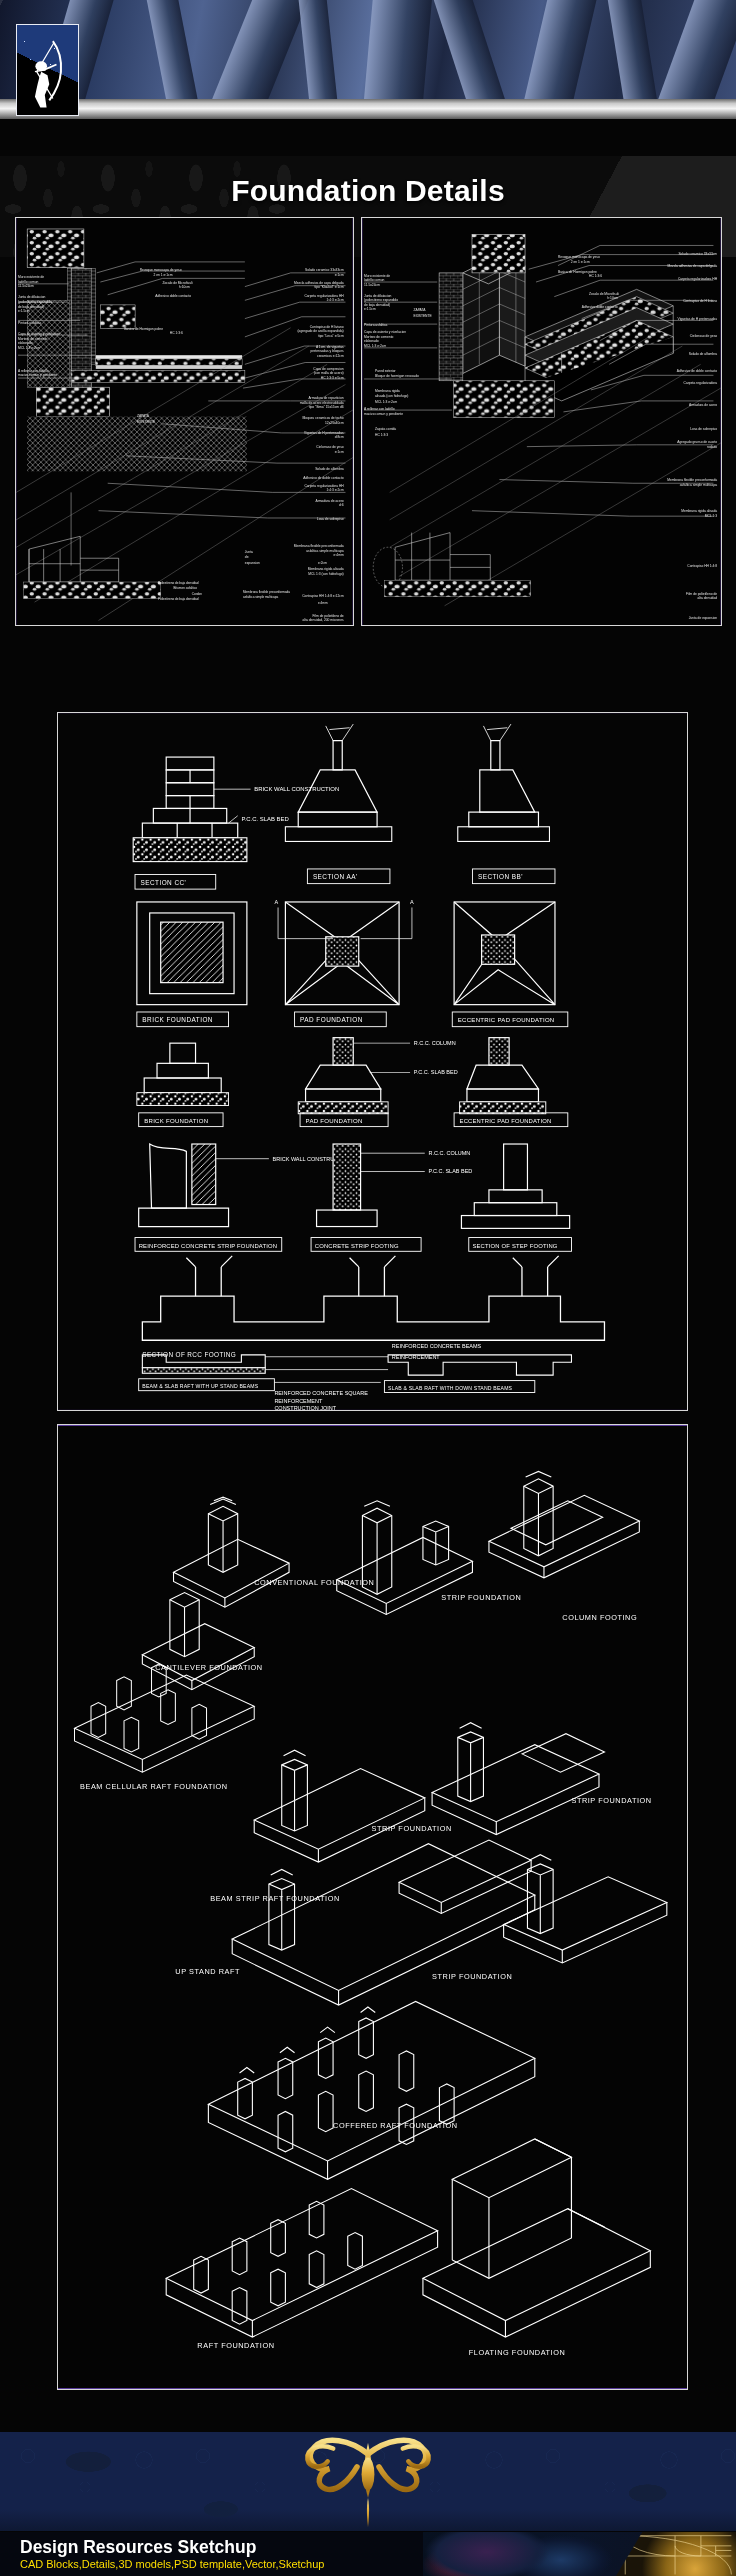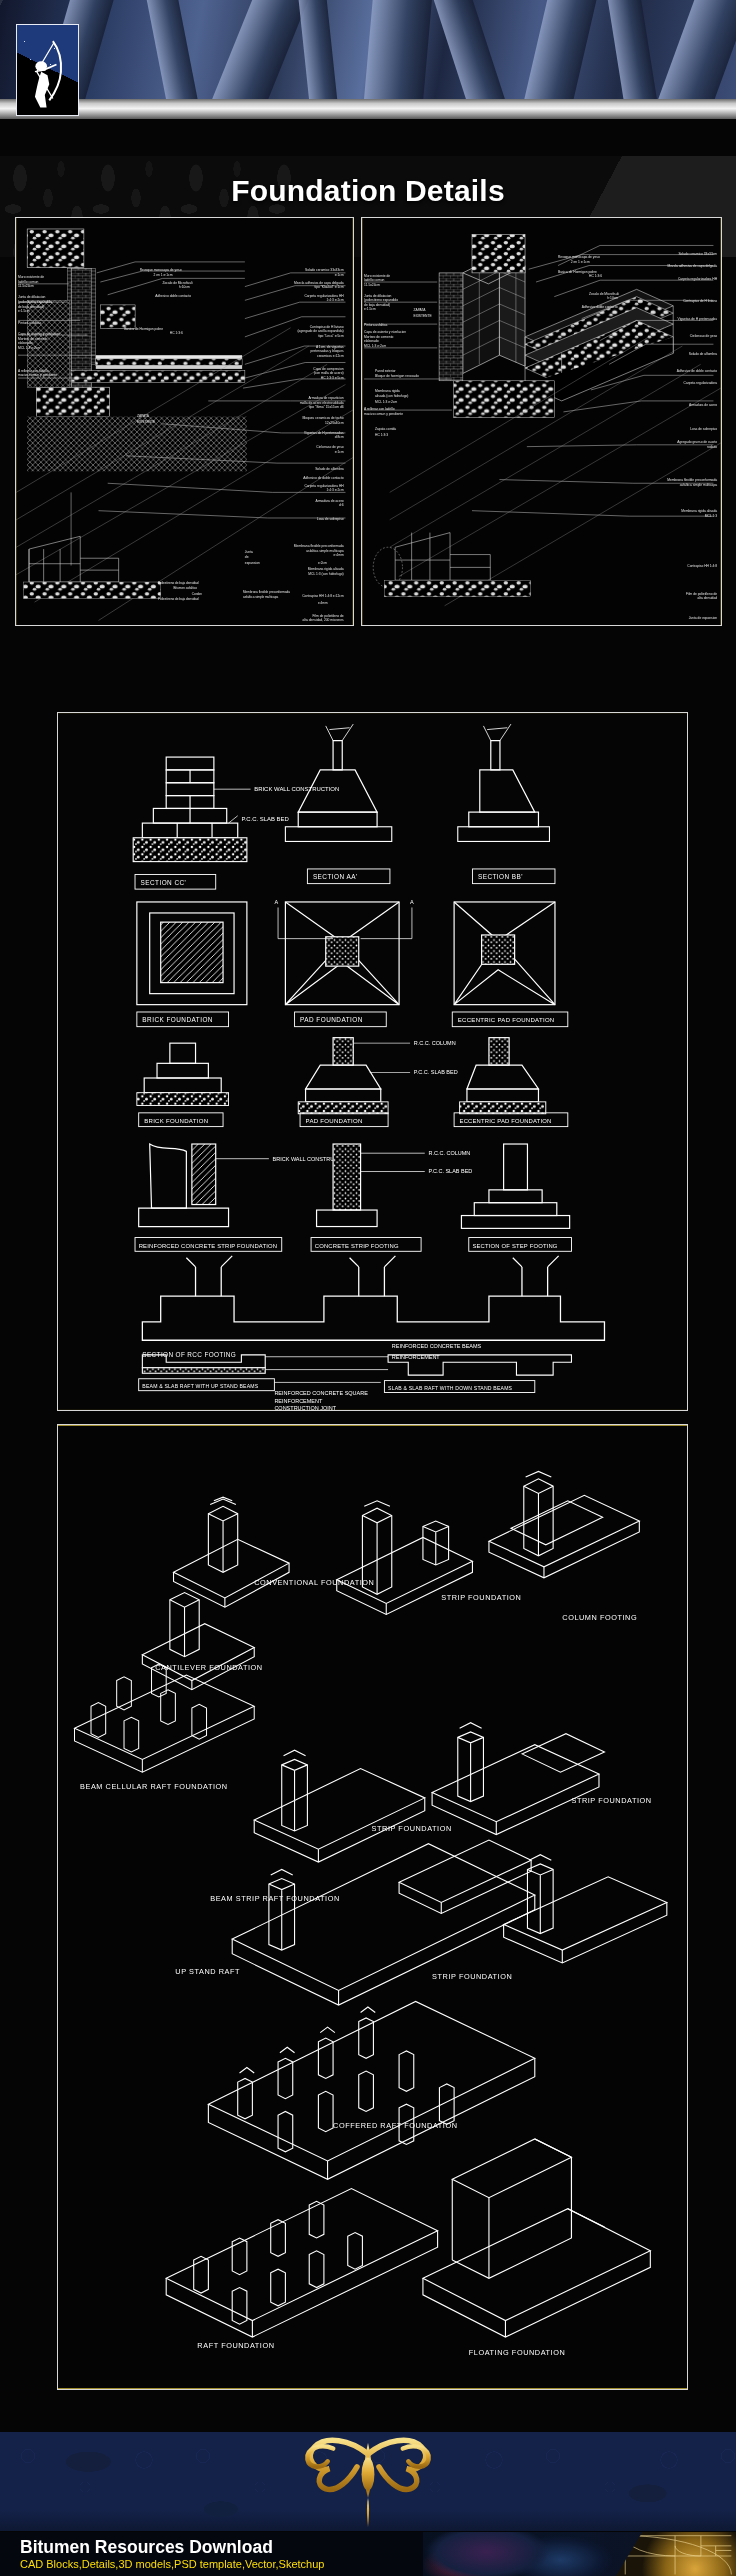--- a/index.html
+++ b/index.html
@@ -81,21 +81,21 @@
   }
   .page-title {
     position: absolute; left: 0; top: 18.4px; width: 736px;
     text-align: center; color: #ffffff;
     font-size: 30px; font-weight: bold; letter-spacing: 0.2px;
     text-shadow: 0 1.8px 3.7px rgba(0,0,0,.9);
   }
 
   
   .cad-panel {
-    position: absolute; background: #fde047; border: 0.9px solid #d8d8d8;
+    position: absolute; background: #8b5cf6; border: 0.9px solid #d8d8d8;
     overflow: hidden;
   }
   .cad-svg { display:block; width:100%; height:100%; }
 
   
   .footer-orn {
     position: absolute; left: 0; top: 2432px; width: 736px; height: 99px;
     background:
       radial-gradient(ellipse 37px 16.6px at 12% 30%, #131f3c 60%, transparent 62%),
       radial-gradient(ellipse 31px 14.7px at 88% 62%, #131f3c 60%, transparent 62%),
@@ -850,18 +850,18 @@
       <svg viewBox="0 0 130 48">
         <g stroke="#f3dc9a" stroke-width=".8" fill="none" opacity=".85">
           <path d="M10 4 H125 M10 4 V46 M64 4 V46 M10 26 H125"></path>
           <path d="M92 4 V26 M92 15 H125 M108 15 V26 M108 20 H125"></path>
           <path d="M125 46 A115 42 0 0 0 10 4"></path>
           <path d="M64 26 A54 22 0 0 1 10 4"></path>
           <path d="M92 26 A28 11 0 0 1 64 15"></path>
         </g>
       </svg>
     </div>
-    <div class="footer-title">Bitumen Resources Download</div>
+    <div class="footer-title">Design Resources Sketchup</div>
     <div class="footer-sub">CAD Blocks,Details,3D models,PSD template,Vector,Sketchup</div>
   </div>
 
 </div>
 
 
 </body></html>

